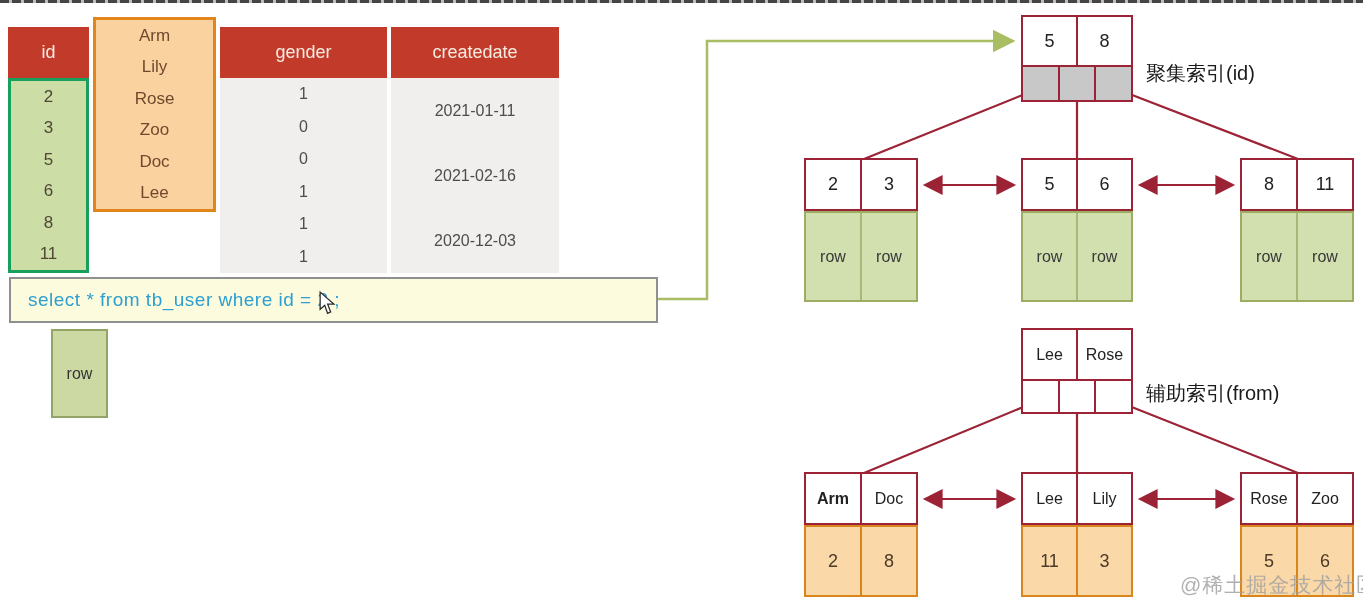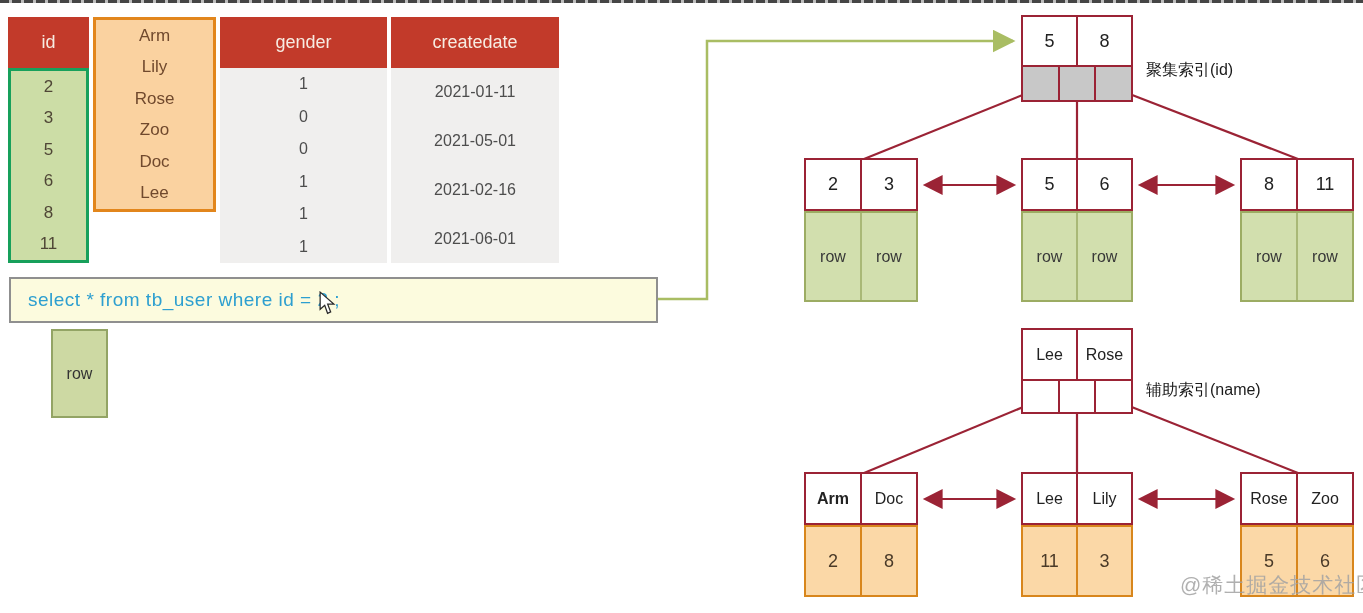--- a/index.html
+++ b/index.html
@@ -10,21 +10,21 @@
   }
   .abs{position:absolute;}
   .topline{
     left:0;top:0;width:1363px;height:3px;
     background:repeating-linear-gradient(90deg,#454545 0 9px,#bdbdbd 9px 12px);
   }
   
   .tcol{position:absolute;top:17px;}
   .th{
     height:51px;background:#c23a2a;color:#f7ece2;font-size:18px;
-    display:flex;align-items:center;justify-content:center;
+    display:flex;align-items:center;justify-content:center;margin-top:10px;
   }
   .tbody{height:195px;display:flex;flex-direction:column;}
   .tbody .tc{
     flex:1;display:flex;align-items:center;justify-content:center;
     font-size:16px;color:#4d4d4d;
   }
   .body-id{background:#ccdda6;border:3px solid #17a05b;}
   .body-id .tc{color:#4f4636;font-size:17px;}
   .body-name{background:#fad2a0;border:3px solid #e2861c;}
   .body-name .tc{color:#70492d;font-size:17px;}
@@ -55,21 +55,21 @@
   .prow.gray .p{background:#c8c8c8;}
   .vrow{display:flex;}
   .vrow .v{flex:1;display:flex;align-items:center;justify-content:center;}
   .vrow.green{background:#d2dfae;border:2px solid #9cac63;}
   .vrow.green .v{font-size:16px;color:#383838;}
   .vrow.green .v + .v{border-left:2px solid #a9b877;}
   .vrow.orange{background:#fbd8a7;border:2px solid #d8861c;}
   .vrow.orange .v{font-size:18px;color:#4a3a28;}
   .vrow.orange .v + .v{border-left:2px solid #d8861c;}
   
-  .treelabel{font-size:16px;color:#1a1a1a;white-space:nowrap;text-align:center;}
+  .treelabel{font-size:20px;color:#1a1a1a;white-space:nowrap;text-align:center;}
   
   .watermark{
     left:1180px;top:571px;width:180px;text-align:right;font-size:21px;
     color:rgba(162,162,162,0.85);letter-spacing:1px;white-space:nowrap;
   }
   .overlay{left:0;top:0;width:1363px;height:613px;pointer-events:none;}
   .cursor{left:316px;top:291px;width:22px;height:24px;}
 </style>
 </head>
 <body>
@@ -107,23 +107,22 @@
       <div class="tc">0</div>
       <div class="tc">1</div>
       <div class="tc">1</div>
       <div class="tc">1</div>
     </div>
   </div>
   <div class="tcol" style="left:391px;width:168px;">
     <div class="th">createdate</div>
     <div class="tbody body-plain">
       <div class="tc">2021-01-11</div>
-      <div class="tc">2021-05-01</div>
       <div class="tc">2021-02-16</div>
-      <div class="tc">2021-06-01</div>
+      <div class="tc">2020-12-03</div>
     </div>
   </div>
 
   <div class="abs sqlbox">
     <span>select * from tb_user where id = 2 ;</span>
   </div>
 
   <div class="abs rowbox">row</div>
 
   <svg class="abs overlay" viewBox="0 0 1363 613">
@@ -202,21 +201,21 @@
     <div class="krow names" style="height:53px;">
       <div class="k">Lee</div>
       <div class="k">Rose</div>
     </div>
     <div class="prow" style="height:33px;">
       <div class="p"></div>
       <div class="p"></div>
       <div class="p"></div>
     </div>
   </div>
-  <div class="abs treelabel" style="left:1146px;top:380px;">辅助索引(name)</div>
+  <div class="abs treelabel" style="left:1146px;top:380px;">辅助索引(from)</div>
 
   <div class="tnode" style="left:804px;top:472px;width:114px;">
     <div class="krow names" style="height:53px;">
       <div class="k bold">Arm</div>
       <div class="k">Doc</div>
     </div>
     <div class="vrow orange" style="height:72px;">
       <div class="v">2</div>
       <div class="v">8</div>
     </div>

